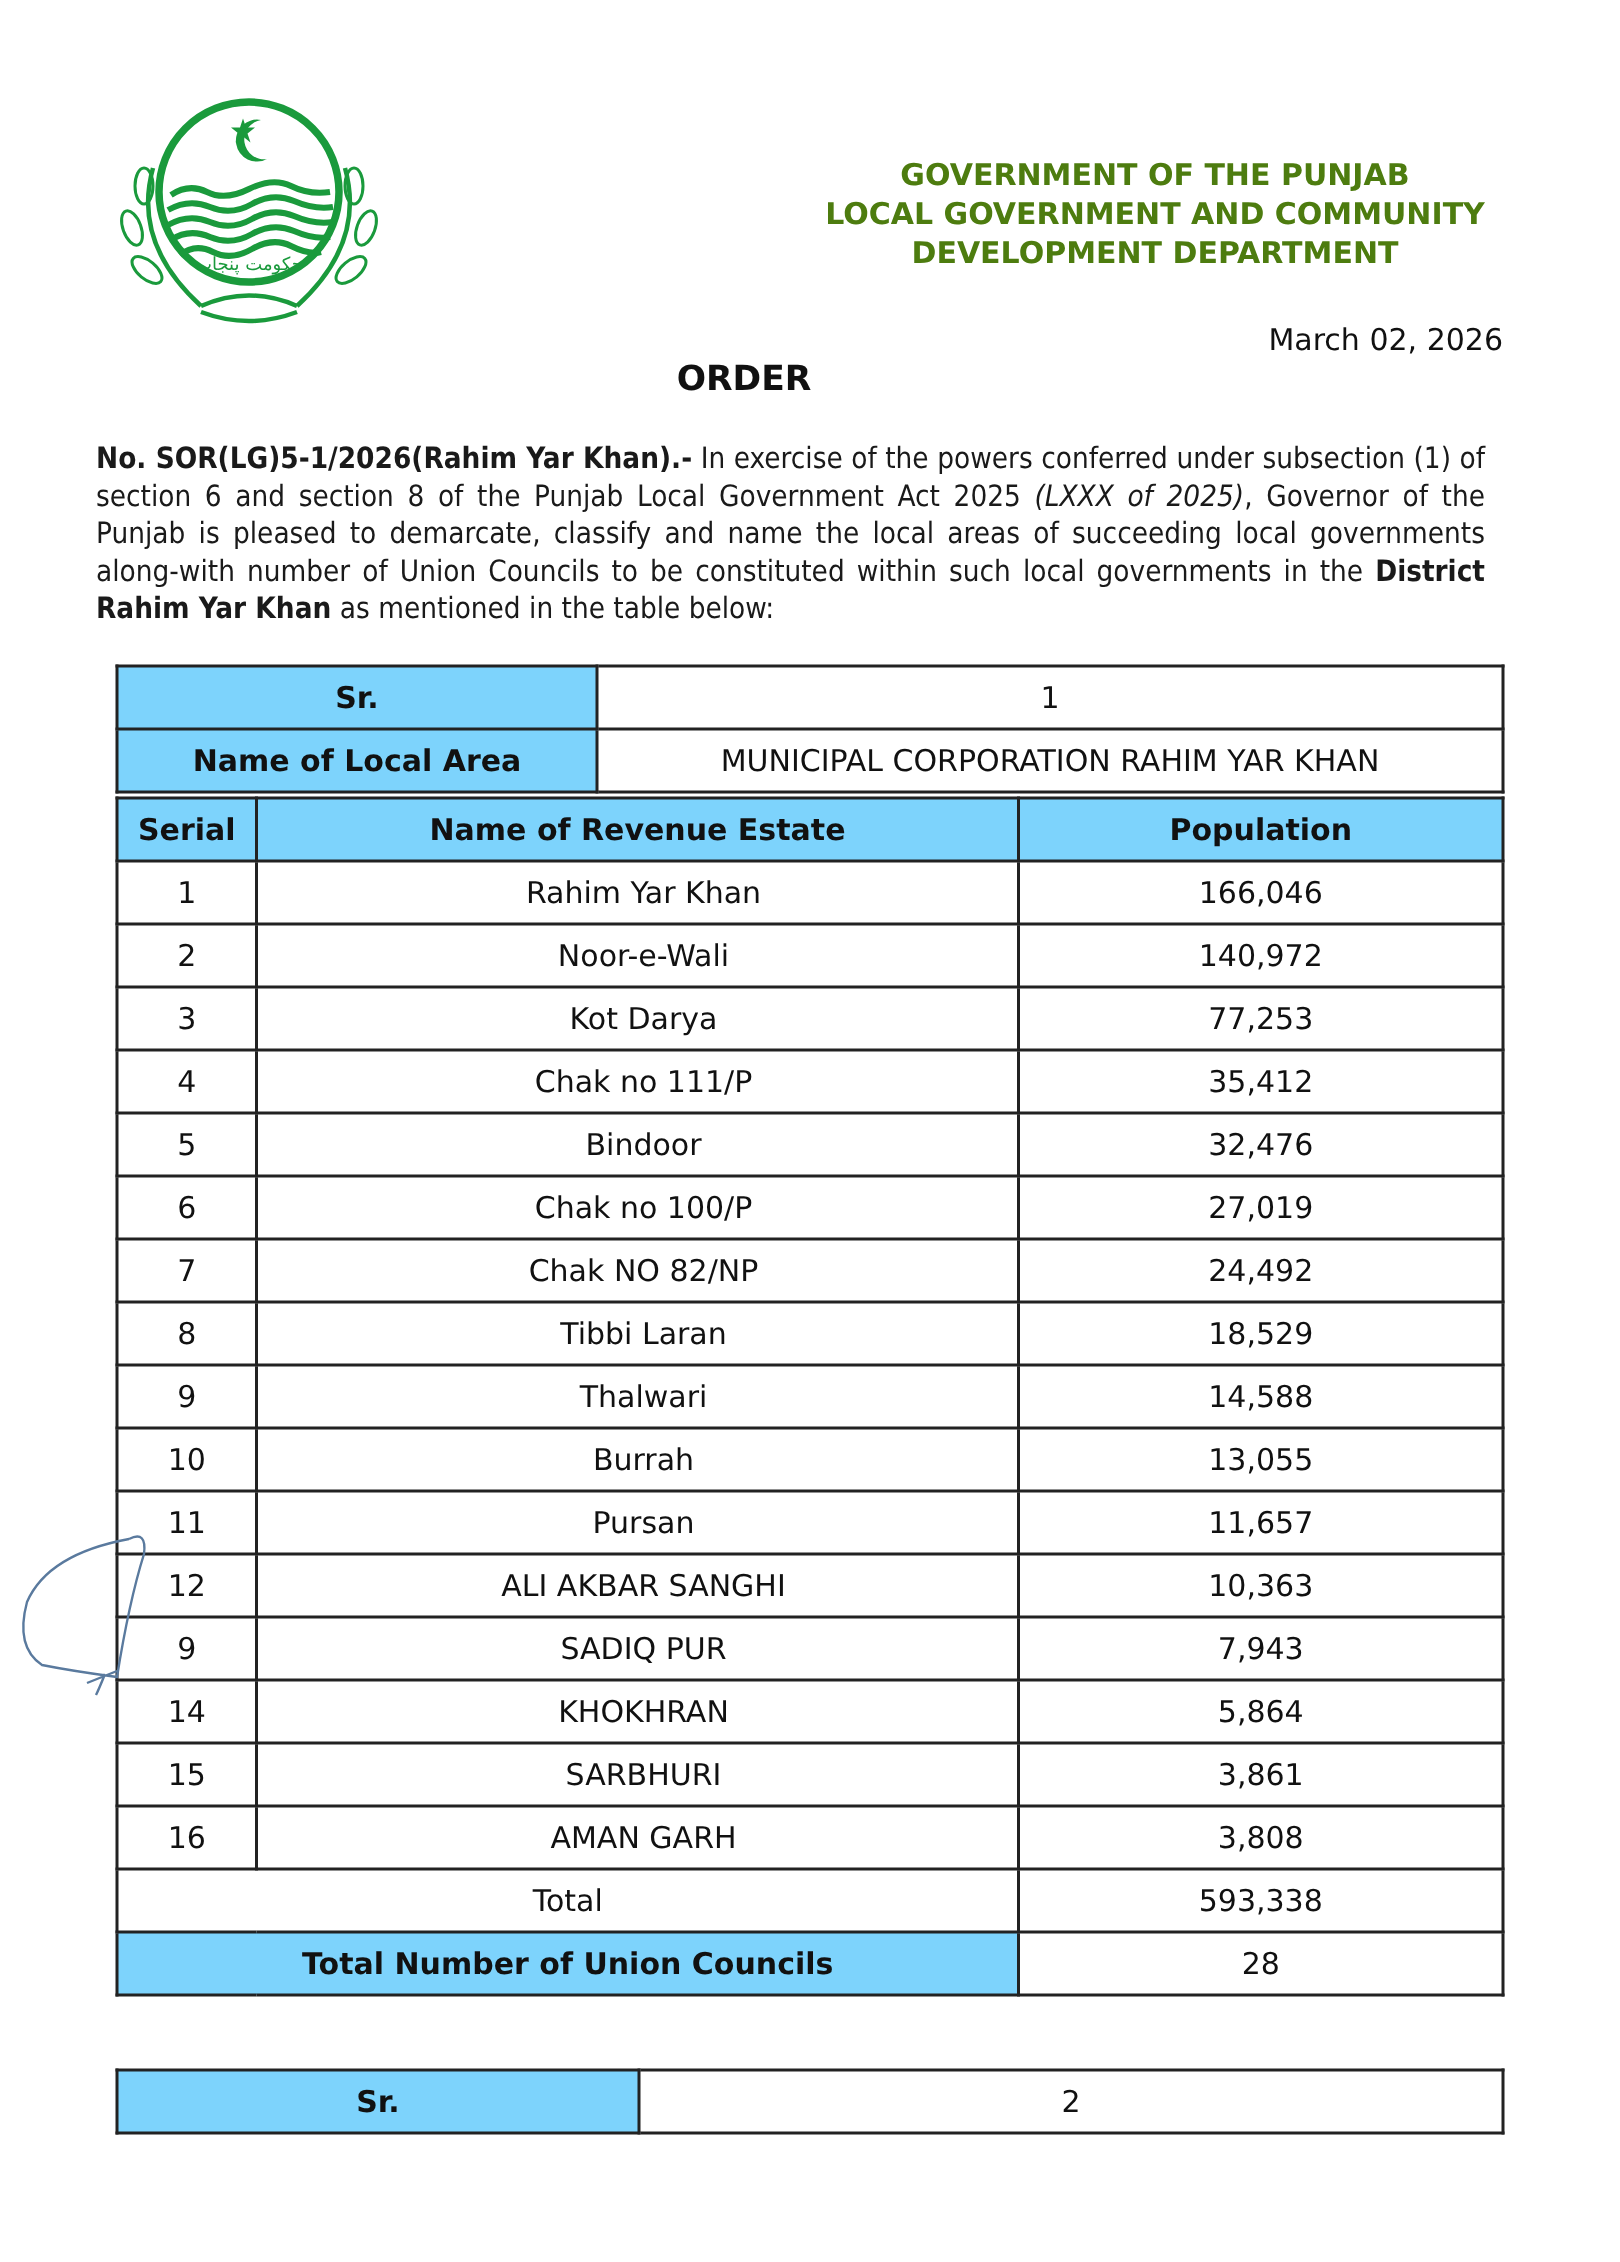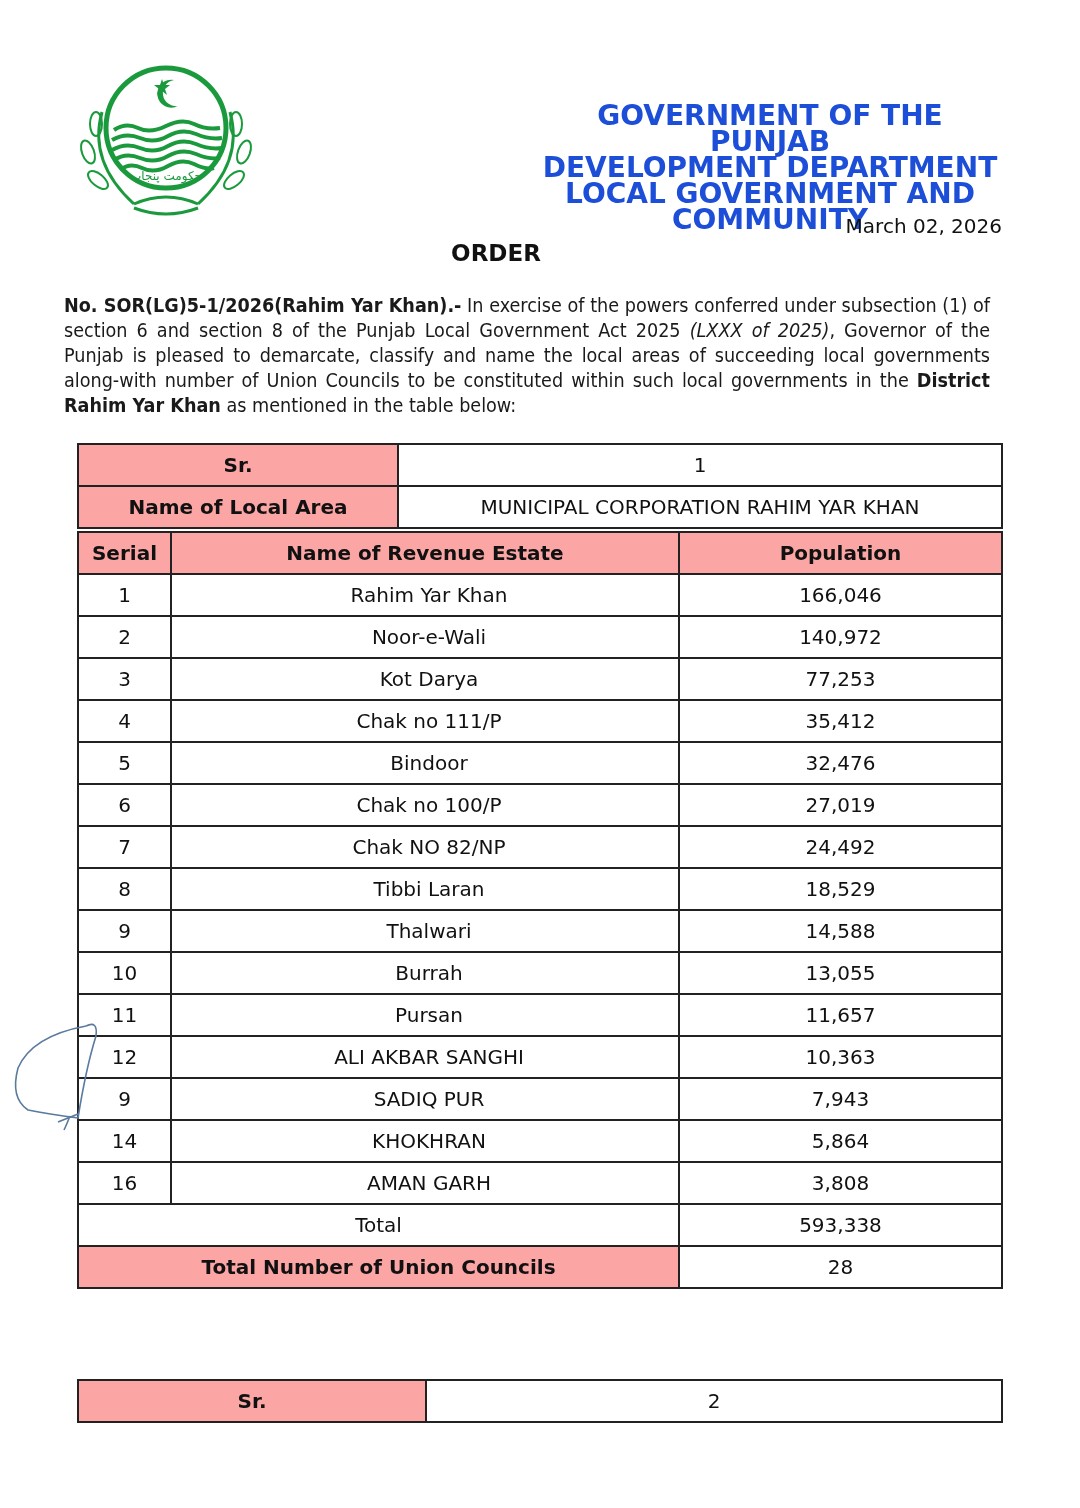--- a/index.html
+++ b/index.html
@@ -3,36 +3,36 @@
   <meta charset="utf-8">
   <style>
     html, body { margin: 0; padding: 0; background: #ffffff; }
     body {
       width: 1080px; height: 1508px; position: relative; overflow: hidden;
       font-family: "DejaVu Sans", sans-serif; color: #111;
     }
     .logo { position: absolute; left: 74px; top: 62px; width: 184px; height: 158px; }
     .header {
       position: absolute; left: 540px; width: 460px; top: 103px;
-      text-align: center; font-weight: bold; font-size: 28px; line-height: 26px; color: #1d4ed8;
+      text-align: center; font-weight: bold; font-size: 20px; line-height: 26px; color: #4d7c0f;
     }
     .date { position: absolute; right: 78px; top: 214px; font-size: 20px; }
     .order-title {
       position: absolute; left: 0; width: 992px; top: 240px; text-align: center;
       font-weight: bold; font-size: 23px;
     }
     .para {
       position: absolute; left: 64px; width: 926px; top: 293px;
       font-size: 19.6px; line-height: 25px; text-align: justify; color: #1a1a1a;
       font-stretch: condensed;
     }
     .para b { font-weight: bold; }
     table { border-collapse: collapse; position: absolute; left: 77px; width: 926px; }
     td, th { border: 2px solid #222; font-size: 20px; height: 40px; padding: 0; }
-    .grey { background: #fca5a5; font-weight: bold; text-align: center; }
+    .grey { background: #7dd3fc; font-weight: bold; text-align: center; }
     .center { text-align: center; }
     .left { text-align: center; padding-left: 8px; }
     .bold { font-weight: normal; }
     .signature { position: absolute; left: 8px; top: 1018px; width: 90px; height: 115px; }
   </style>
 </head>
 <body>
 
 <svg class="logo" viewBox="0 0 184 158">
   <g fill="none" stroke="#1a9a3c">
@@ -55,22 +55,22 @@
     <path d="M60 142 Q92 128 124 142" stroke-width="3"></path>
     <path d="M60 146 Q92 158 124 146" stroke-width="3"></path>
   </g>
   <path d="M100 18 A14 14 0 1 0 104 44 A11 11 0 1 1 100 18 Z" fill="#1a9a3c"></path>
   <polygon points="88,17 90,23 96,23 91,27 93,33 88,29 83,33 85,27 80,23 86,23" fill="#1a9a3c"></polygon>
   <text x="92" y="118" text-anchor="middle" font-size="12" fill="#1a9a3c" font-family="DejaVu Sans, sans-serif">حکومت پنجاب</text>
 </svg>
 
 <div class="header">
   <div>GOVERNMENT OF THE PUNJAB</div>
+  <div>LOCAL GOVERNMENT AND COMMUNITY</div>
   <div>DEVELOPMENT DEPARTMENT</div>
-  <div>LOCAL GOVERNMENT AND COMMUNITY</div>
 </div>
 
 <div class="date">March 02, 2026</div>
 <div class="order-title">ORDER</div>
 
 <div class="para"><b>No. SOR(LG)5-1/2026(Rahim Yar Khan).-</b><span> In exercise of the powers conferred under subsection (1) of section 6 and section 8 of the Punjab Local Government Act 2025 </span><i>(LXXX of 2025)</i><span>, Governor of the Punjab is pleased to demarcate, classify and name the local areas of succeeding local governments along-with number of Union Councils to be constituted within such local governments in the </span><b>District Rahim Yar Khan</b><span> as mentioned in the table below:</span></div>
 
 <table style="top:443px;">
   <colgroup>
       <col style="width:320px">
@@ -166,20 +166,25 @@
         <td class="center">9</td>
         <td class="left">SADIQ PUR</td>
         <td class="center">7,943</td>
       </tr>
       <tr>
         <td class="center">14</td>
         <td class="left">KHOKHRAN</td>
         <td class="center">5,864</td>
       </tr>
       <tr>
+        <td class="center">15</td>
+        <td class="left">SARBHURI</td>
+        <td class="center">3,861</td>
+      </tr>
+      <tr>
         <td class="center">16</td>
         <td class="left">AMAN GARH</td>
         <td class="center">3,808</td>
       </tr>
     </tbody>
   <tbody>
       <tr>
     <td colspan="2" class="center bold">Total</td>
     <td class="center bold">593,338</td>
   </tr>

